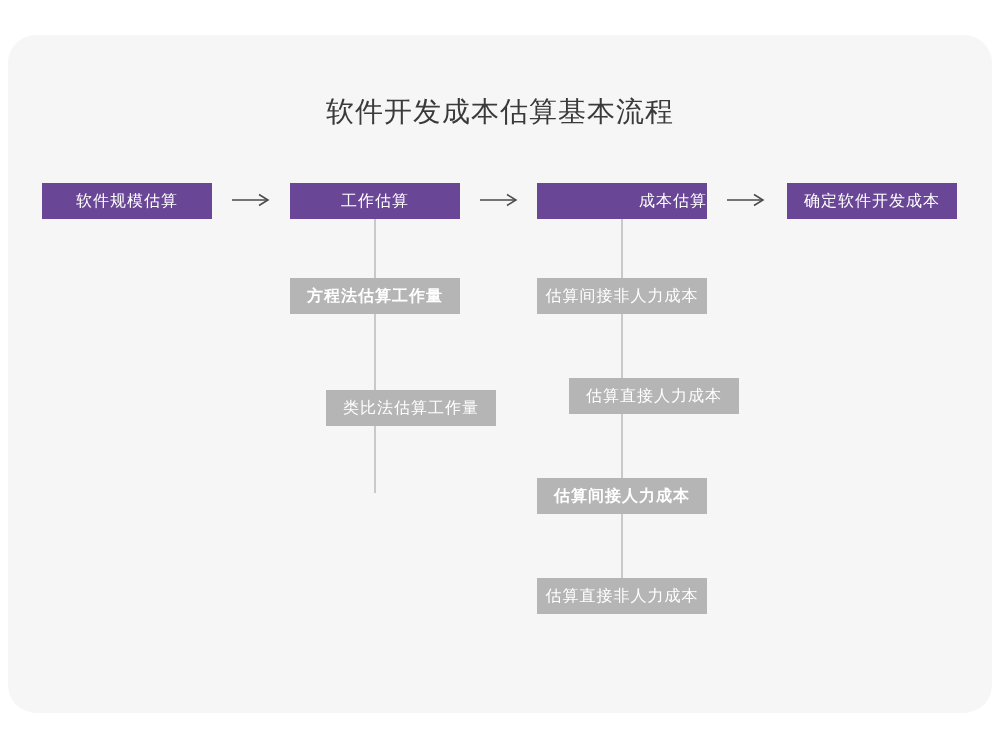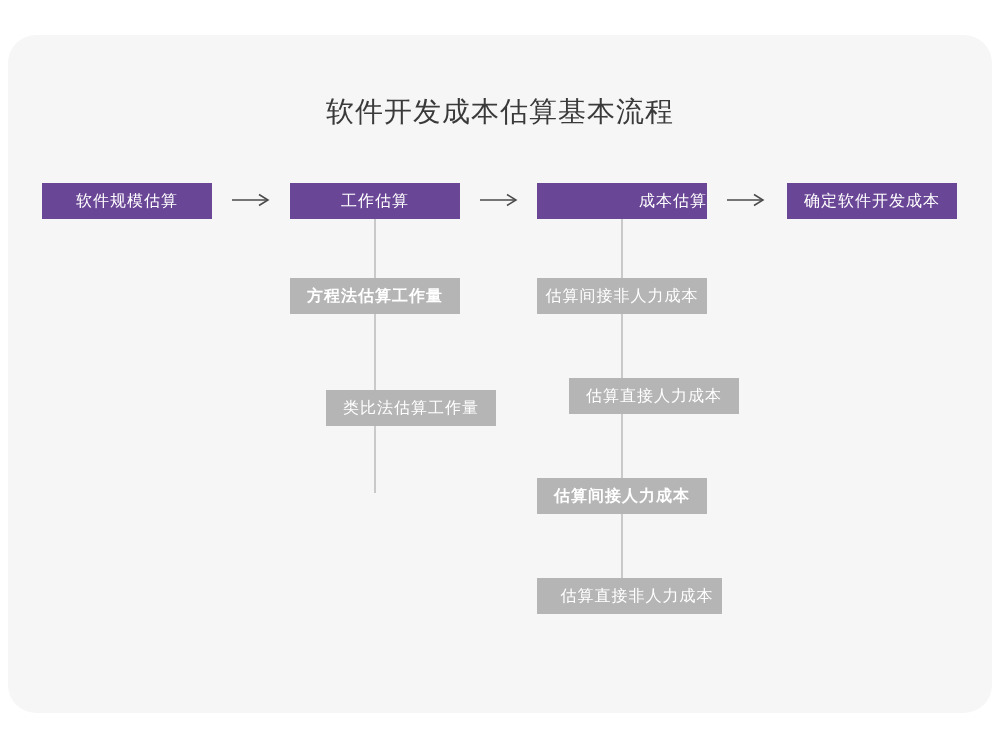--- a/index.html
+++ b/index.html
@@ -67,21 +67,21 @@
   #step-3 { left: 537px; top: 183px; text-align: right; }
   #step-4 { left: 787px; top: 183px; }
   
   #work-sub-1 { left: 290px; top: 278px; font-weight: bold; }
   #work-sub-2 { left: 290px; top: 390px; margin-left: 36px; }
   #work-sub-3 { left: 290px; top: 478px; }
   
   #cost-sub-1 { left: 537px; top: 278px; }
   #cost-sub-2 { left: 569px; top: 378px; }
   #cost-sub-3 { left: 537px; top: 478px; font-weight: bold; }
-  #cost-sub-4 { left: 537px; top: 578px; padding-left: 15px; }
+  #cost-sub-4 { left: 537px; top: 578px; }
 </style>
 </head>
 <body>
 
 <div class="stage">
 
   <div class="card"></div>
 
   <div class="diagram-title">软件开发成本估算基本流程</div>
 

